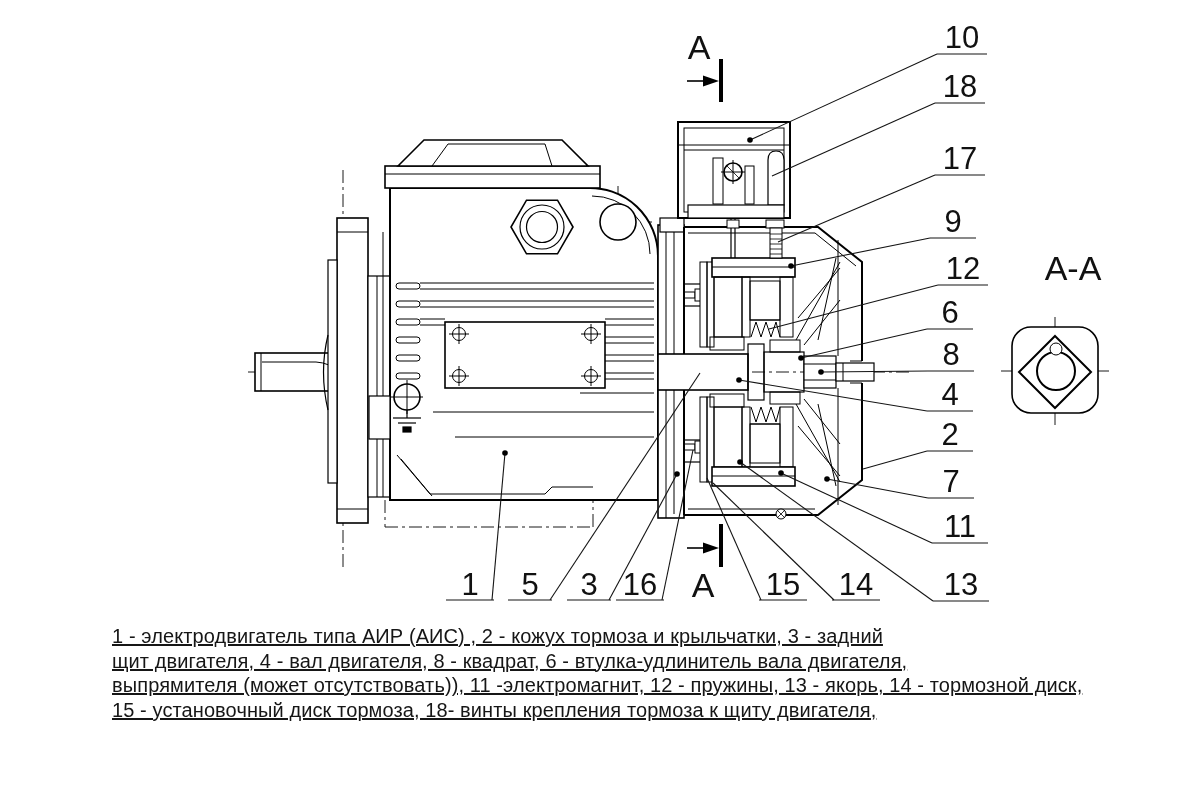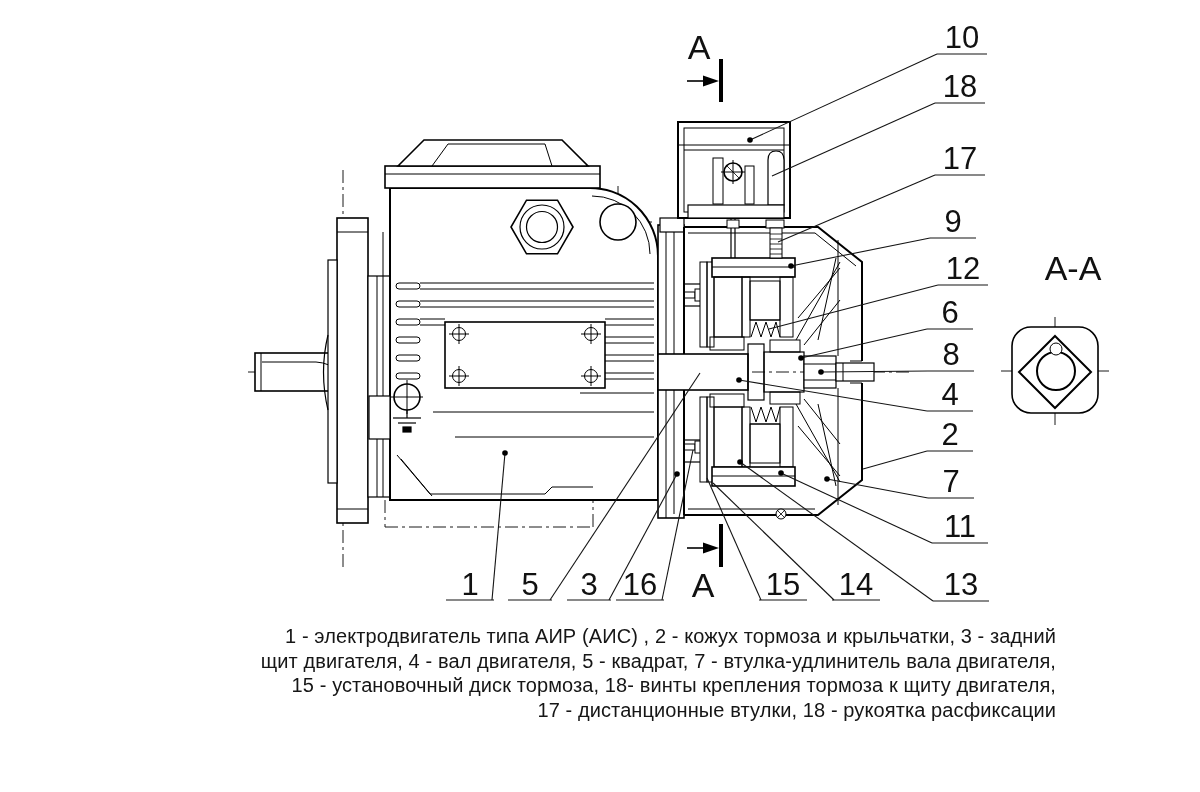--- a/index.html
+++ b/index.html
@@ -4,22 +4,22 @@
 <style>
   html,body{margin:0;padding:0;background:#ffffff;}
   body{width:1200px;height:792px;position:relative;overflow:hidden;
        font-family:"Liberation Sans",sans-serif;color:#000;}
   .stage{position:absolute;inset:0;background:#fff;}
   svg{display:block;}
   svg text{font-family:"Liberation Sans",sans-serif;fill:#111;}
   .num{font-size:31px;text-anchor:middle;}
   .seclab{font-size:34px;text-anchor:middle;}
   .legend{position:absolute;left:0;top:624px;width:1056px;box-sizing:border-box;
-          padding-left:112px;text-align:right;font-size:20px;line-height:24.6px;
-          color:#161616;letter-spacing:0.1px;white-space:nowrap;}
+          padding-left:112px;text-align:left;font-size:20px;line-height:24.6px;
+          color:#161616;letter-spacing:0.1px;white-space:nowrap;text-decoration:underline;}
   
   .o2{stroke:#000;stroke-width:2;fill:none;}
   .o16{stroke:#000;stroke-width:1.6;fill:none;}
   .o12{stroke:#000;stroke-width:1.2;fill:none;}
   .o1{stroke:#000;stroke-width:1;fill:none;}
   .thin{stroke:#000;stroke-width:.8;fill:none;}
   .cl{stroke:#1a1a1a;stroke-width:1;fill:none;stroke-dasharray:13 4 3 4;}
   .ldr{stroke:#141414;stroke-width:1.1;fill:none;}
   .wfill{fill:#fff;}
 </style>
@@ -404,17 +404,17 @@
     <g>
           <line class="ldr" x1="834" y1="600" x2="713" y2="483"></line>
           <line class="ldr" x1="832" y1="600" x2="880" y2="600"></line>
           <text class="num" x="856" y="595">14</text>
         </g>
   </g>
 </svg>
 
 <div class="legend">
   <div>1 - электродвигатель типа АИР (АИС) , 2 - кожух тормоза и крыльчатки, 3 - задний</div>
-  <div>щит двигателя, 4 - вал двигателя, 5 - квадрат, 7 - втулка-удлинитель вала двигателя,</div>
+  <div>щит двигателя, 4 - вал двигателя, 8 - квадрат, 6 - втулка-удлинитель вала двигателя,</div>
+  <div>выпрямителя (может отсутствовать)), 11  -электромагнит, 12 - пружины, 13 - якорь, 14 - тормозной диск,</div>
   <div>15 -  установочный диск тормоза, 18-  винты крепления тормоза к щиту двигателя,</div>
-  <div>17 - дистанционные втулки, 18 - рукоятка расфиксации</div>
 </div>
 </div>
 
 </body></html>

